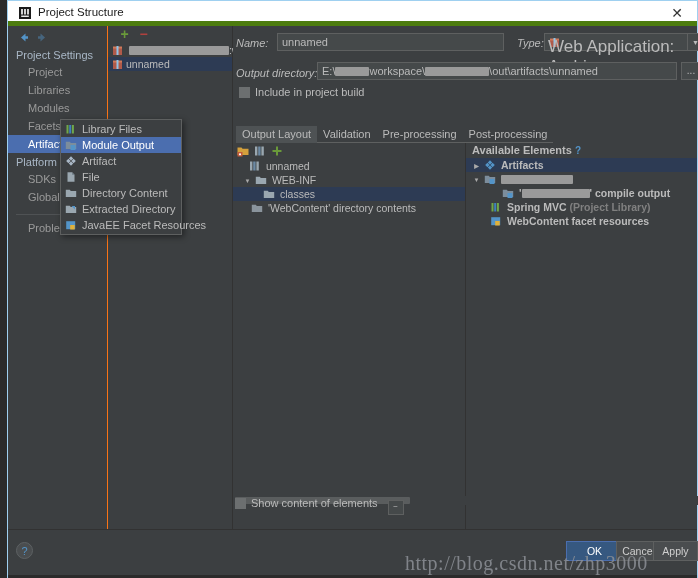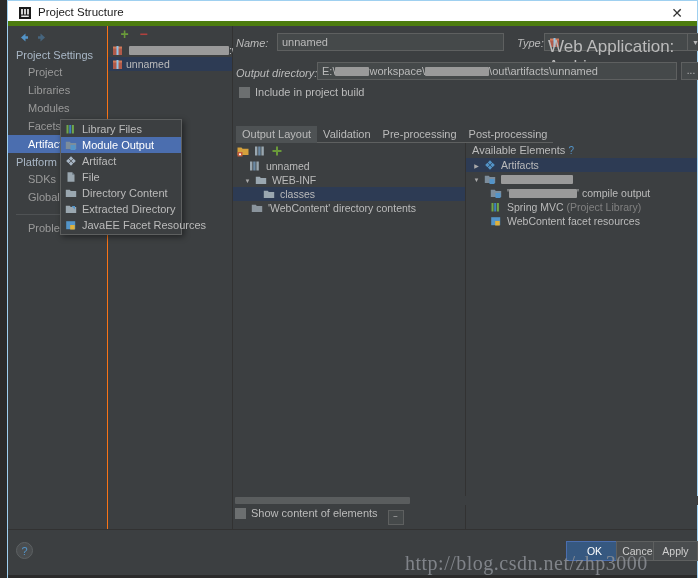--- a/index.html
+++ b/index.html
@@ -212,21 +212,21 @@
   }
   
   .pane-wrap {
     position: absolute; left: 0; top: 117px; right: 0; bottom: 0;
   }
   .pane-left {
     position: absolute; left: 0; top: 0; width: 232px; bottom: 0;
     border-right: 1px solid #323232;
   }
   .pane-right {
-    position: absolute; left: 233px; top: 0; right: 0; bottom: 0;
+    position: absolute; left: 233px; top: 0; right: 0; bottom: 0; font-weight: bold;
   }
   .pane-toolbar {
     position: absolute; left: 0; top: 0; right: 0; height: 16px;
   }
   .pico {
     position: absolute; top: 2px; width: 12px; height: 12px; cursor: pointer;
   }
   .tree {
     position: absolute; left: 0; top: 16px; right: 0; bottom: 0;
     overflow: hidden;
@@ -278,21 +278,21 @@
   
   .hscroll-track {
     position: absolute; left: 227px; bottom: 73px; width: 175px; height: 7px;
     background: #5a5d5e; border-radius: 1px;
   }
   .hscroll-bg {
     position: absolute; left: 226px; bottom: 72px; width: 465px; height: 9px;
     background: #3c3f41;
   }
   .bottom-opts {
-    position: absolute; left: 227px; bottom: 54px; height: 16px;
+    position: absolute; left: 227px; bottom: 64px; height: 16px;
     font-size: 11px; color: #bbbbbb;
   }
   .small-btn {
     display: inline-block;
     width: 14px; height: 13px;
     border: 1px solid #5e6060;
     background: #45494a;
     color: #bbbbbb;
     font-size: 8px; line-height: 11px; text-align: center;
     vertical-align: -2px;
@@ -540,21 +540,21 @@
             </div>
             <div class="tnode" style="padding-left:6px">
               <span class="twist">▼</span>
               <span class="mico">
                 <svg width="12" height="12" viewBox="0 0 12 12">
                   <path d="M0.8 2.8 h4 l1 1.2 h5.4 v6 h-10.4 Z" fill="#7c8d9c"></path>
                   <rect x="5.5" y="6" width="5" height="5" fill="#5394c8"></rect>
                 </svg>
               </span><span class="redact" style="width:72px"></span>
             </div>
-            <div class="tnode" style="padding-left:24px">
+            <div class="tnode" style="padding-left:36px">
               <span class="mico">
                 <svg width="12" height="12" viewBox="0 0 12 12">
                   <path d="M0.8 2.8 h4 l1 1.2 h5.4 v6 h-10.4 Z" fill="#7c8d9c"></path>
                   <rect x="5.5" y="6" width="5" height="5" fill="#5394c8"></rect>
                 </svg>
               </span><span>'</span><span class="redact" style="width:68px"></span><span>' compile output</span>
             </div>
             <div class="tnode" style="padding-left:24px">
               <span class="mico">
                 <svg width="12" height="12" viewBox="0 0 12 12">

